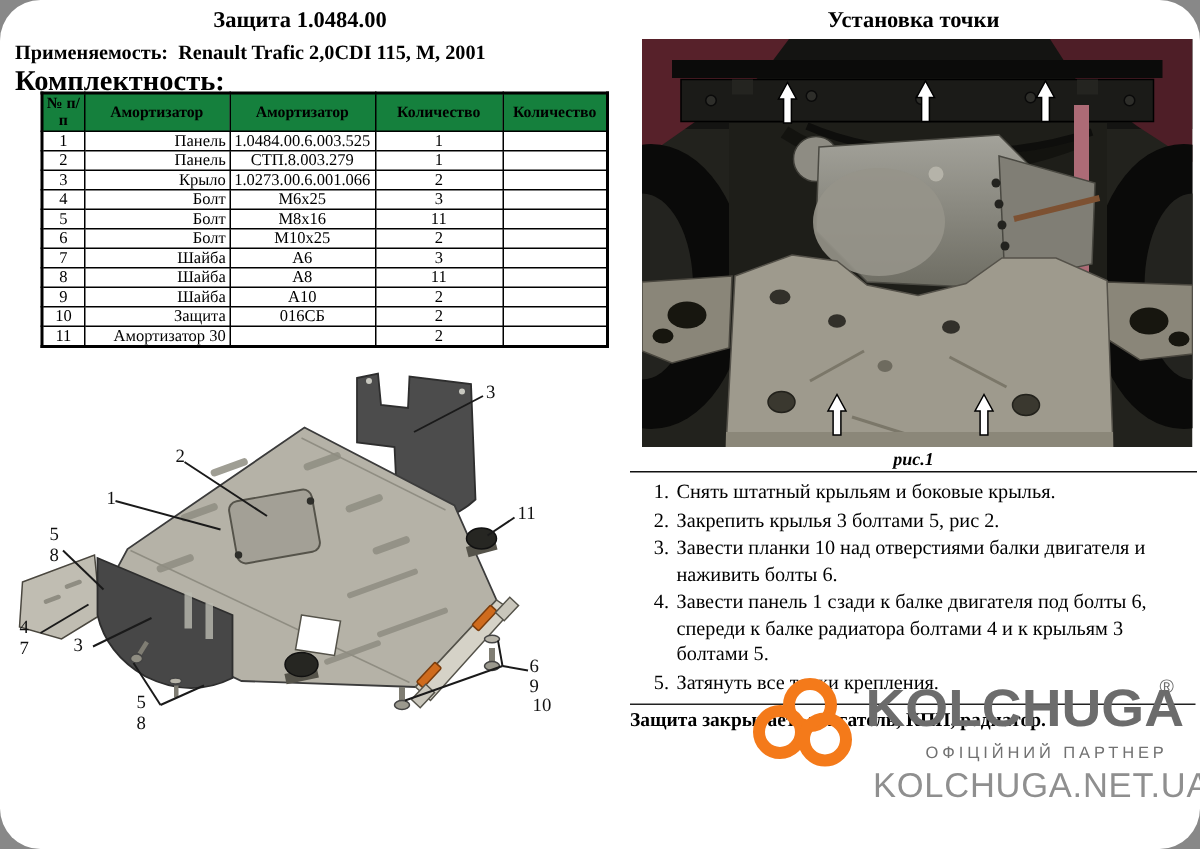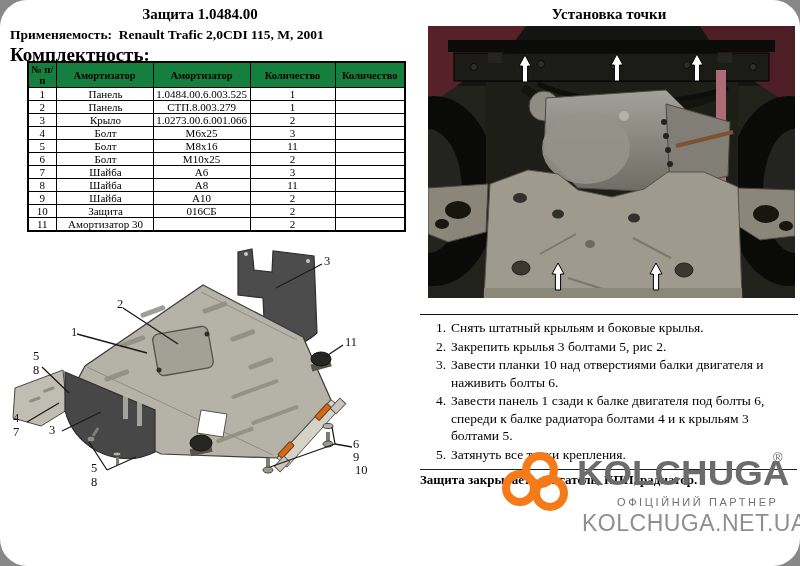--- a/index.html
+++ b/index.html
@@ -11,21 +11,21 @@
              font-weight:bold;font-size:15px;}
   .applicability{position:absolute;left:10px;top:27px;font-weight:bold;font-size:13.5px;white-space:nowrap;}
   .kit-label{position:absolute;left:10px;top:44px;font-weight:bold;font-size:19px;}
 
   table.kit{position:absolute;left:27px;top:61px;width:377px;border-collapse:collapse;
             table-layout:fixed;border:2px solid #000;font-size:11px;}
   table.kit th{background:#15803d;border:1px solid #000;font-size:10.5px;line-height:1.05;
                padding:1px 1px;text-align:center;white-space:normal;}
   table.kit td{border:1px solid #000;height:12px;padding:0 2px;text-align:center;
                white-space:nowrap;overflow:hidden;}
-  table.kit td.name{text-align:center;padding-left:4px;}
+  table.kit td.name{text-align:right;padding-left:4px;}
 
   .drawing{position:absolute;left:5px;top:240px;width:412px;height:300px;}
   .drawing svg{position:absolute;left:0;top:0;}
   .callout{position:absolute;font-size:12.5px;color:#111;line-height:12px;}
 
   
   .install-title{position:absolute;left:420px;top:6px;width:378px;text-align:center;
                  font-weight:bold;font-size:15px;}
   .photo{position:absolute;left:428px;top:26px;width:367px;height:272px;}
   .fig-caption{position:absolute;left:420px;top:299px;width:378px;text-align:center;
@@ -342,20 +342,21 @@
       <g fill="#fff" stroke="#000" stroke-width="1">
         <polygon points="97,29 91,40 94.4,40 94.4,56 99.6,56 99.6,40 103,40"></polygon>
         <polygon points="189,28 183,39 186.4,39 186.4,55 191.6,55 191.6,39 195,39"></polygon>
         <polygon points="269,28 263,39 266.4,39 266.4,55 271.6,55 271.6,39 275,39"></polygon>
         <polygon points="130,237 124,248 127.4,248 127.4,264 132.6,264 132.6,248 136,248"></polygon>
         <polygon points="228,237 222,248 225.4,248 225.4,264 230.6,264 230.6,248 234,248"></polygon>
       </g>
     </svg>
   </div>
 
+  <div class="fig-caption">рис.1</div>
   <div class="rule1"></div>
 
   <div class="steps">
       <div class="step">
         <span class="step-num">1.</span>
         <span class="step-text">Снять штатный крыльям и боковые крылья.</span>
       </div>
       <div class="step">
         <span class="step-num">2.</span>
         <span class="step-text">Закрепить крылья 3 болтами 5, рис 2.</span>

